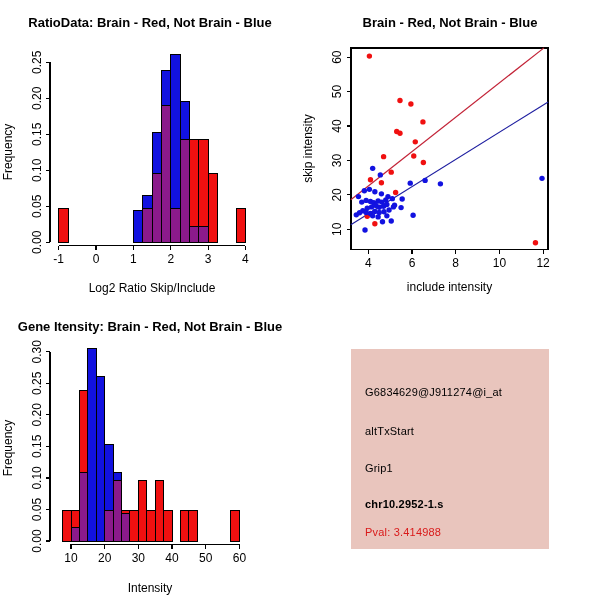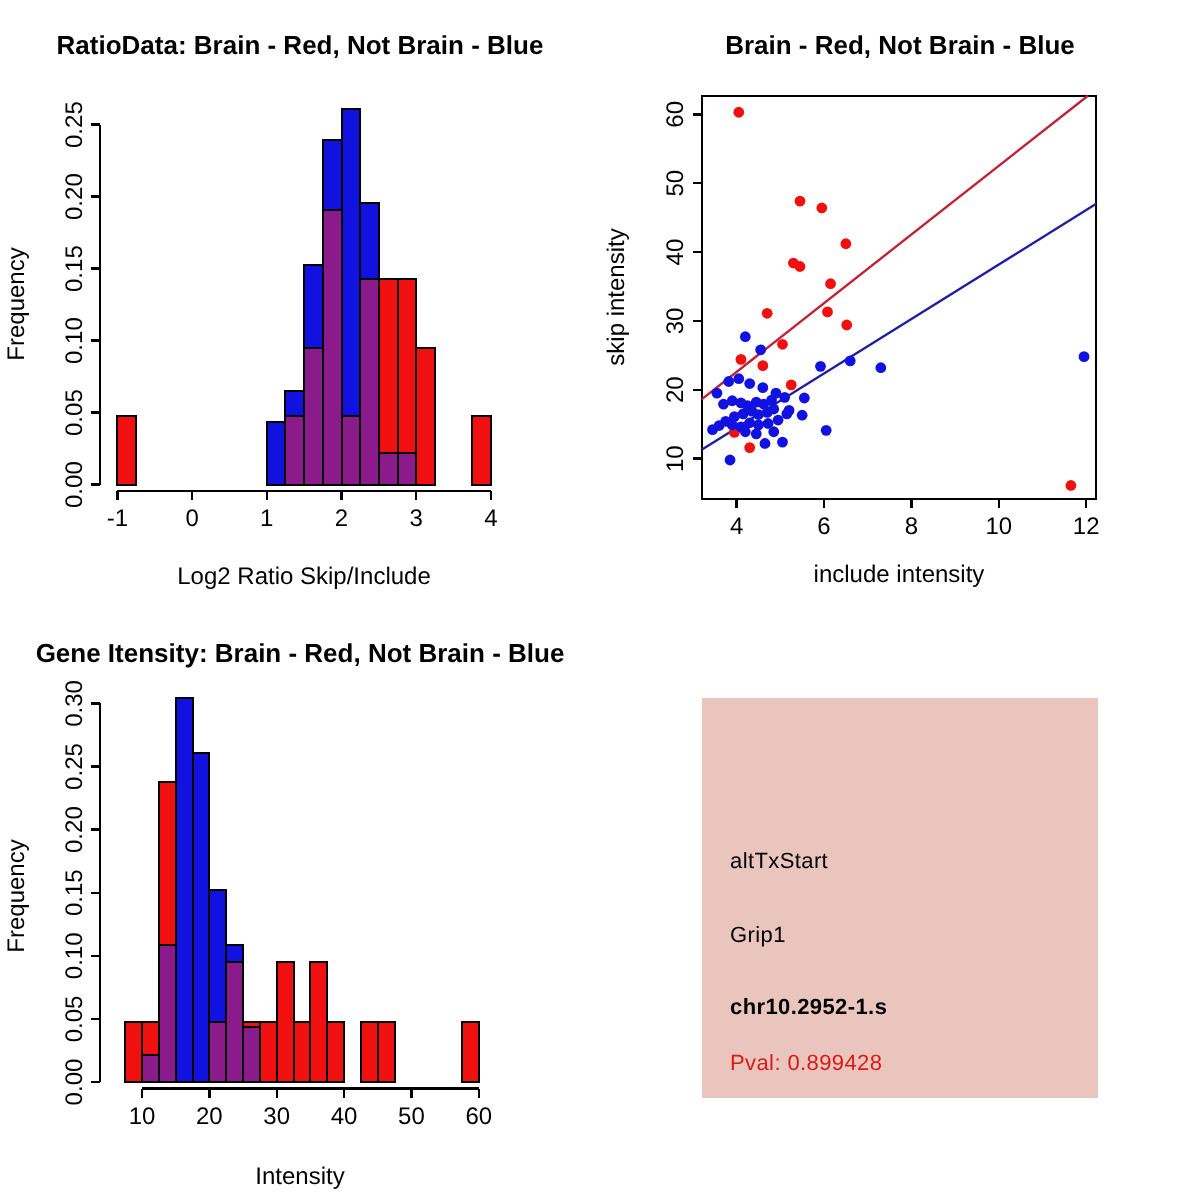--- a/index.html
+++ b/index.html
@@ -215,19 +215,20 @@
       <rect x="146.78" y="210.9644" width="8.42" height="30.035599999999988" fill="#f01010" stroke="#000" stroke-width="1" shape-rendering="crispEdges"></rect>
       <rect x="155.2" y="180.9288" width="8.42" height="60.071200000000005" fill="#f01010" stroke="#000" stroke-width="1" shape-rendering="crispEdges"></rect>
       <rect x="163.62" y="210.9644" width="8.42" height="30.035599999999988" fill="#f01010" stroke="#000" stroke-width="1" shape-rendering="crispEdges"></rect>
       <rect x="180.45999999999998" y="210.9644" width="8.42" height="30.035599999999988" fill="#f01010" stroke="#000" stroke-width="1" shape-rendering="crispEdges"></rect>
       <rect x="188.88" y="210.9644" width="8.42" height="30.035599999999988" fill="#f01010" stroke="#000" stroke-width="1" shape-rendering="crispEdges"></rect>
       <rect x="230.98" y="210.9644" width="8.42" height="30.035599999999988" fill="#f01010" stroke="#000" stroke-width="1" shape-rendering="crispEdges"></rect>
     </svg>
 
   <div class="info-panel">
     <div class="info-box" id="info-box" style="background: rgb(233, 197, 189);">
+      <div class="info-line l1">G6834629@J911274@i_at</div>
       <div class="info-line l2">altTxStart</div>
       <div class="info-line l3">Grip1</div>
       <div class="info-line l4">chr10.2952-1.s</div>
-      <div class="info-line l5" id="pval-line" style="color: rgb(217, 26, 26);">Pval: 0.899428</div>
+      <div class="info-line l5" id="pval-line" style="color: rgb(217, 26, 26);">Pval: 3.414988</div>
     </div>
   </div>
 </div>
 
 </body></html>

